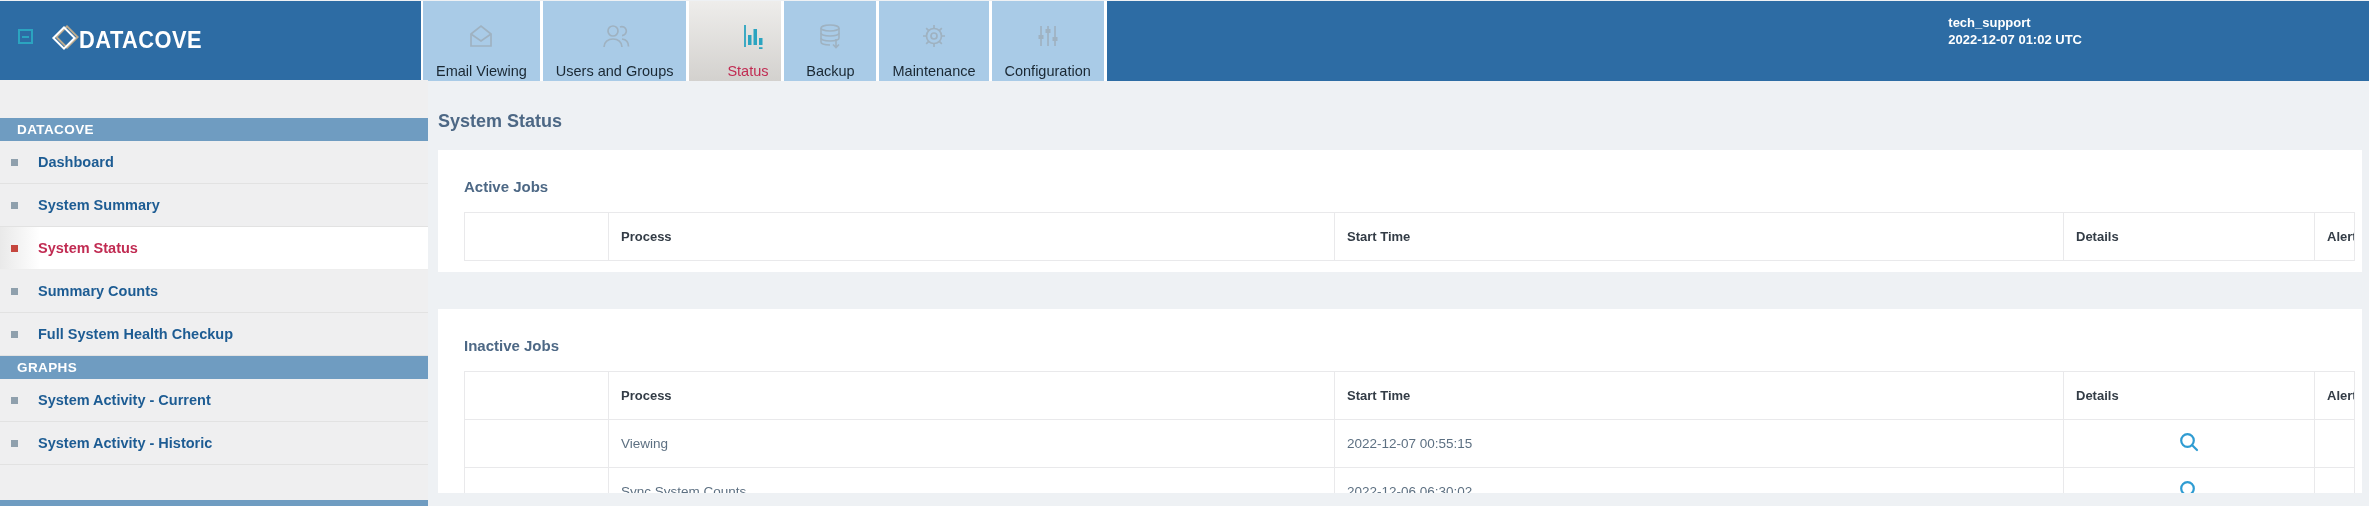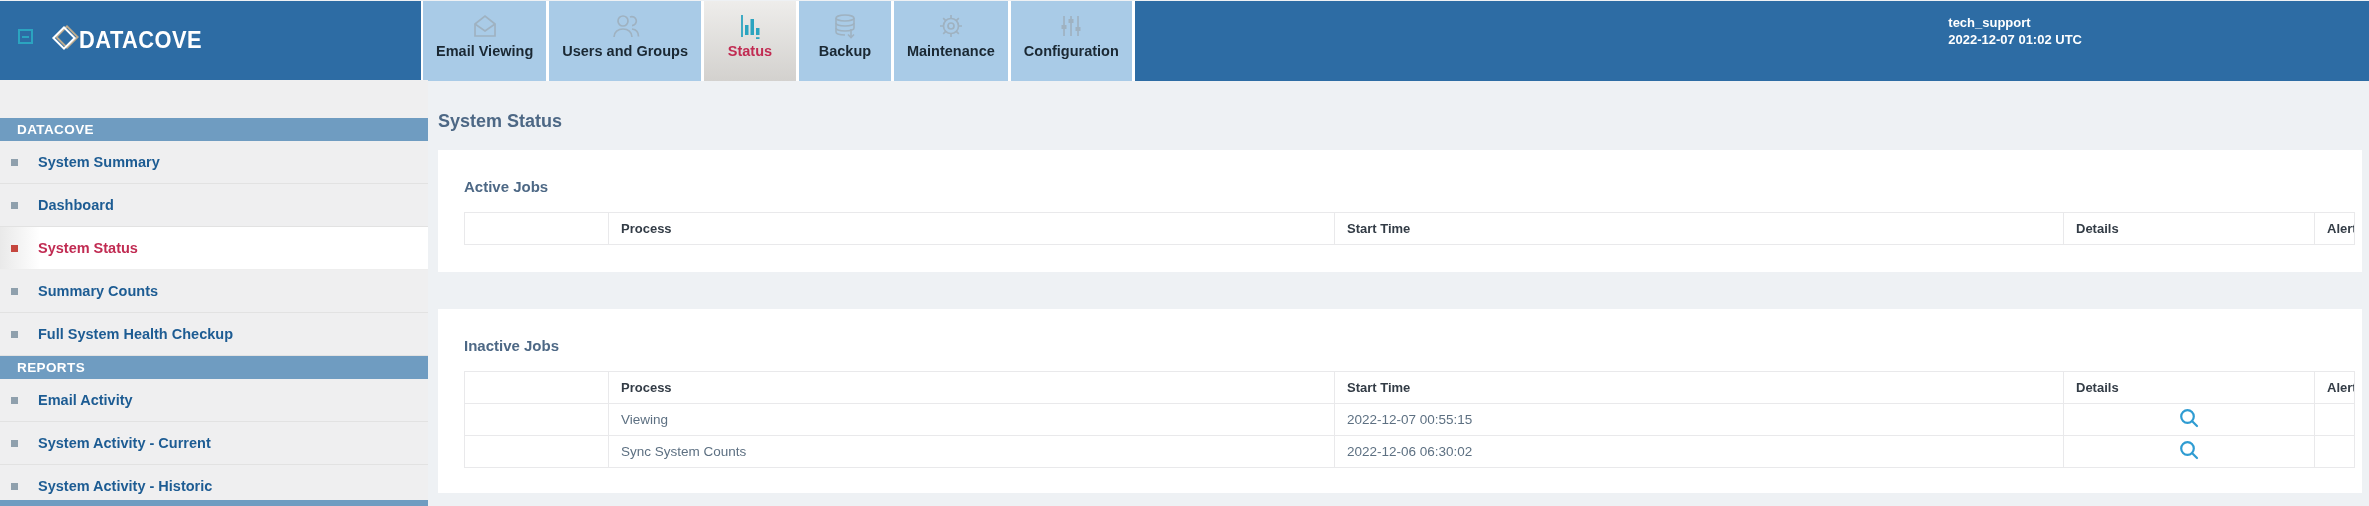--- a/index.html
+++ b/index.html
@@ -35,24 +35,24 @@
     display:flex; background:#ffffff; padding-left:2px;
   }
   .tab{
     height:80px; margin-right:3px; padding:0 13px; min-width:92px;
     background:var(--tab-bg,#a9cbe7);
     display:flex; flex-direction:column; align-items:center; justify-content:flex-end;
     cursor:pointer;
   }
   .tab .ticon{ flex:1; display:flex; align-items:center; justify-content:center; padding-top:8px; color:var(--tab-icon,#9fb2c1); }
   .tab .tlabel{
-    font-size:14.5px; font-weight:bold; color:var(--tab-label,#1a2833);
-    padding-bottom:22px; white-space:nowrap;
-  }
-  .tab.active{ background:linear-gradient(180deg,#eeedeb 0%,#d3d1ce 100%); }
+    font-size:14.5px; font-weight:normal; color:var(--tab-label,#1a2833);
+    padding-bottom:2px; white-space:nowrap;
+  }
+  .tab.active{ background:linear-gradient(180deg,#eeedeb 0%,#d3d1ce 100%);align-items:flex-end; }
   .tab.active .tlabel{ color:var(--accent-red,#c12b52); }
   .tab.active .ticon{ color:var(--teal,#2ba4c0); }
 
   
   .userinfo{
     position:absolute; top:13px; right:287px; text-align:left;
     color:#fff; font-size:13px; line-height:17px; font-weight:bold;
   }
 
   
@@ -100,21 +100,21 @@
   .panel-inactive-jobs{ top:229px; height:184px; }
   .panel h2{
     font-size:15px; font-weight:bold; color:var(--slate,#4d6885);
     margin:7px 0 17px 0;
   }
   table.jobs{
     border-collapse:collapse; table-layout:fixed; width:1890px;
     background:#fff;
   }
   table.jobs th, table.jobs td{
-    border:1px solid #e9e9eb; padding:8px 12px; text-align:left;
+    border:1px solid #e9e9eb; padding:16px 12px; text-align:left;
     white-space:nowrap; overflow:hidden;
   }
   table.jobs th{
     height:27px; font-size:13px; font-weight:bold; color:var(--th,#333c46);
   }
   table.jobs td{ height:29px; font-size:13.5px; font-weight:normal; color:var(--td,#5d7082); }
   table.jobs td.c-details{ text-align:center; padding:2px 0; }
   .mag-btn{ display:inline-flex; align-items:center; justify-content:center; cursor:pointer; background:none; border:none; }
 
   svg{ display:block; }
@@ -208,43 +208,39 @@
       <div>2022-12-07 01:02 UTC</div>
     </div>
   </div>
 
   <div class="sidebar">
     <div class="side-spacer"></div>
     <div id="sidebar-sections">
         <div class="side-section-header">DATACOVE</div>
         <div class="side-item">
           <span class="bullet"></span>
+          <span class="slabel">Dashboard</span>
+        </div>
+        <div class="side-item">
+          <span class="bullet"></span>
           <span class="slabel">System Summary</span>
         </div>
-        <div class="side-item">
-          <span class="bullet"></span>
-          <span class="slabel">Dashboard</span>
-        </div>
         <div class="side-item active">
           <span class="bullet"></span>
           <span class="slabel">System Status</span>
         </div>
         <div class="side-item">
           <span class="bullet"></span>
           <span class="slabel">Summary Counts</span>
         </div>
         <div class="side-item">
           <span class="bullet"></span>
           <span class="slabel">Full System Health Checkup</span>
         </div>
-        <div class="side-section-header">REPORTS</div>
-        <div class="side-item">
-          <span class="bullet"></span>
-          <span class="slabel">Email Activity</span>
-        </div>
+        <div class="side-section-header">GRAPHS</div>
         <div class="side-item">
           <span class="bullet"></span>
           <span class="slabel">System Activity - Current</span>
         </div>
         <div class="side-item">
           <span class="bullet"></span>
           <span class="slabel">System Activity - Historic</span>
         </div>
       </div>
     <div class="side-bottom-bar"></div>

